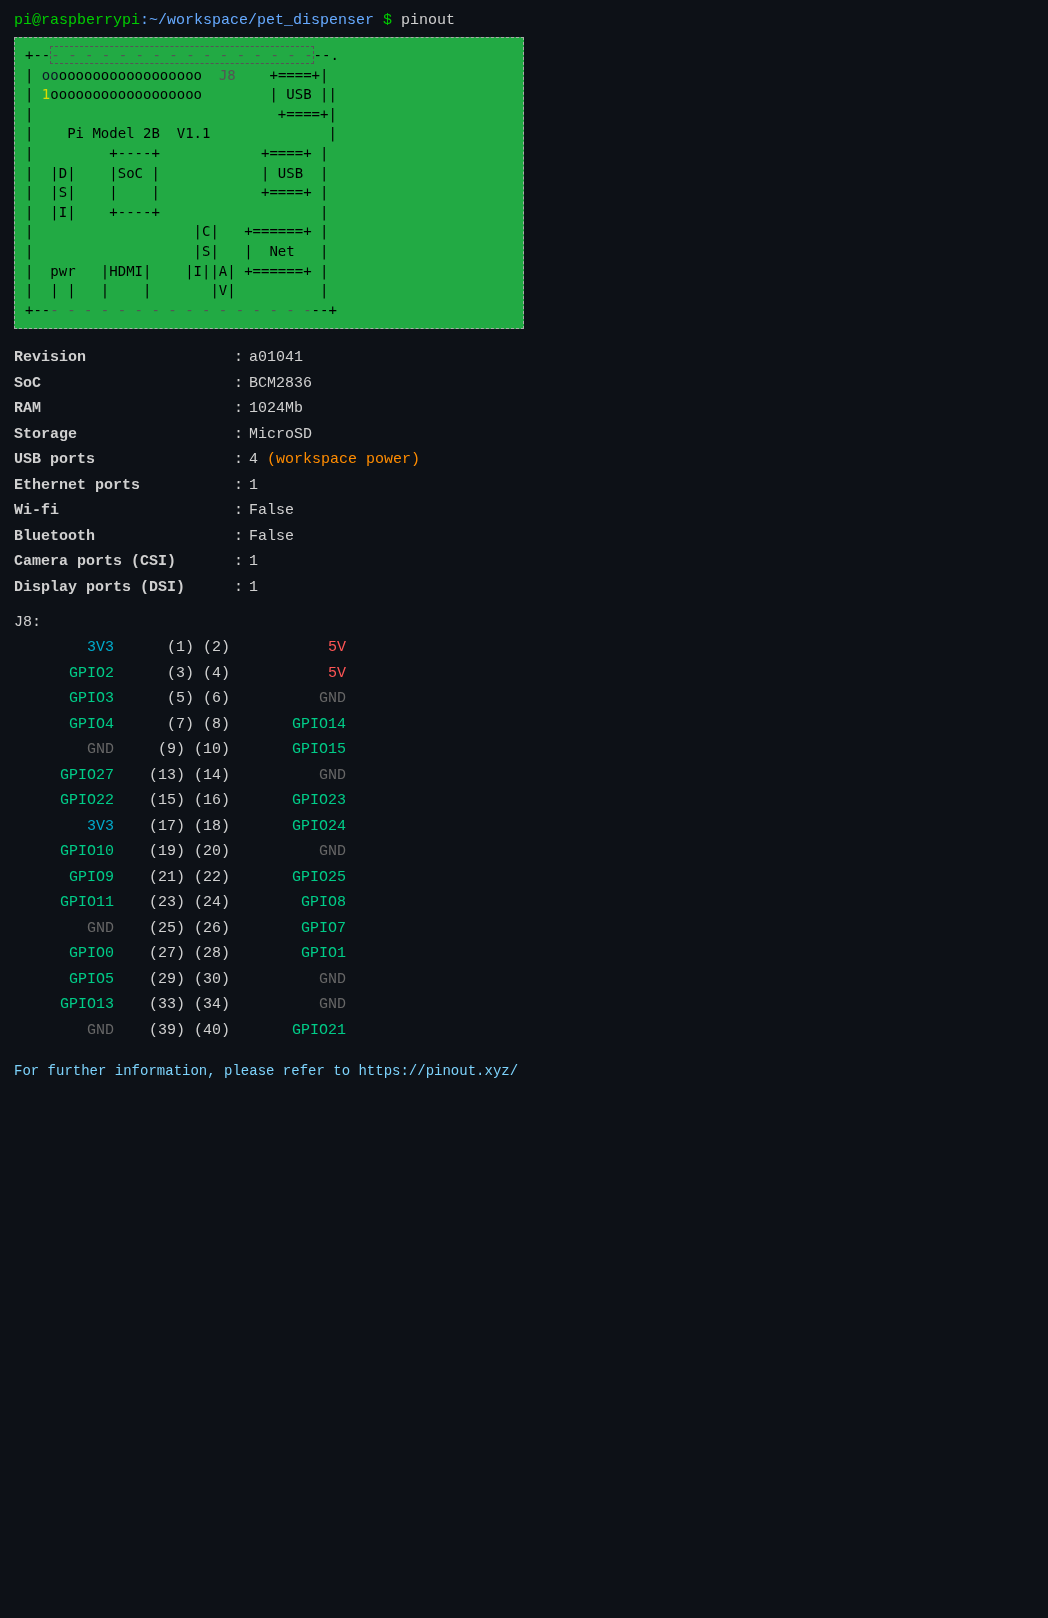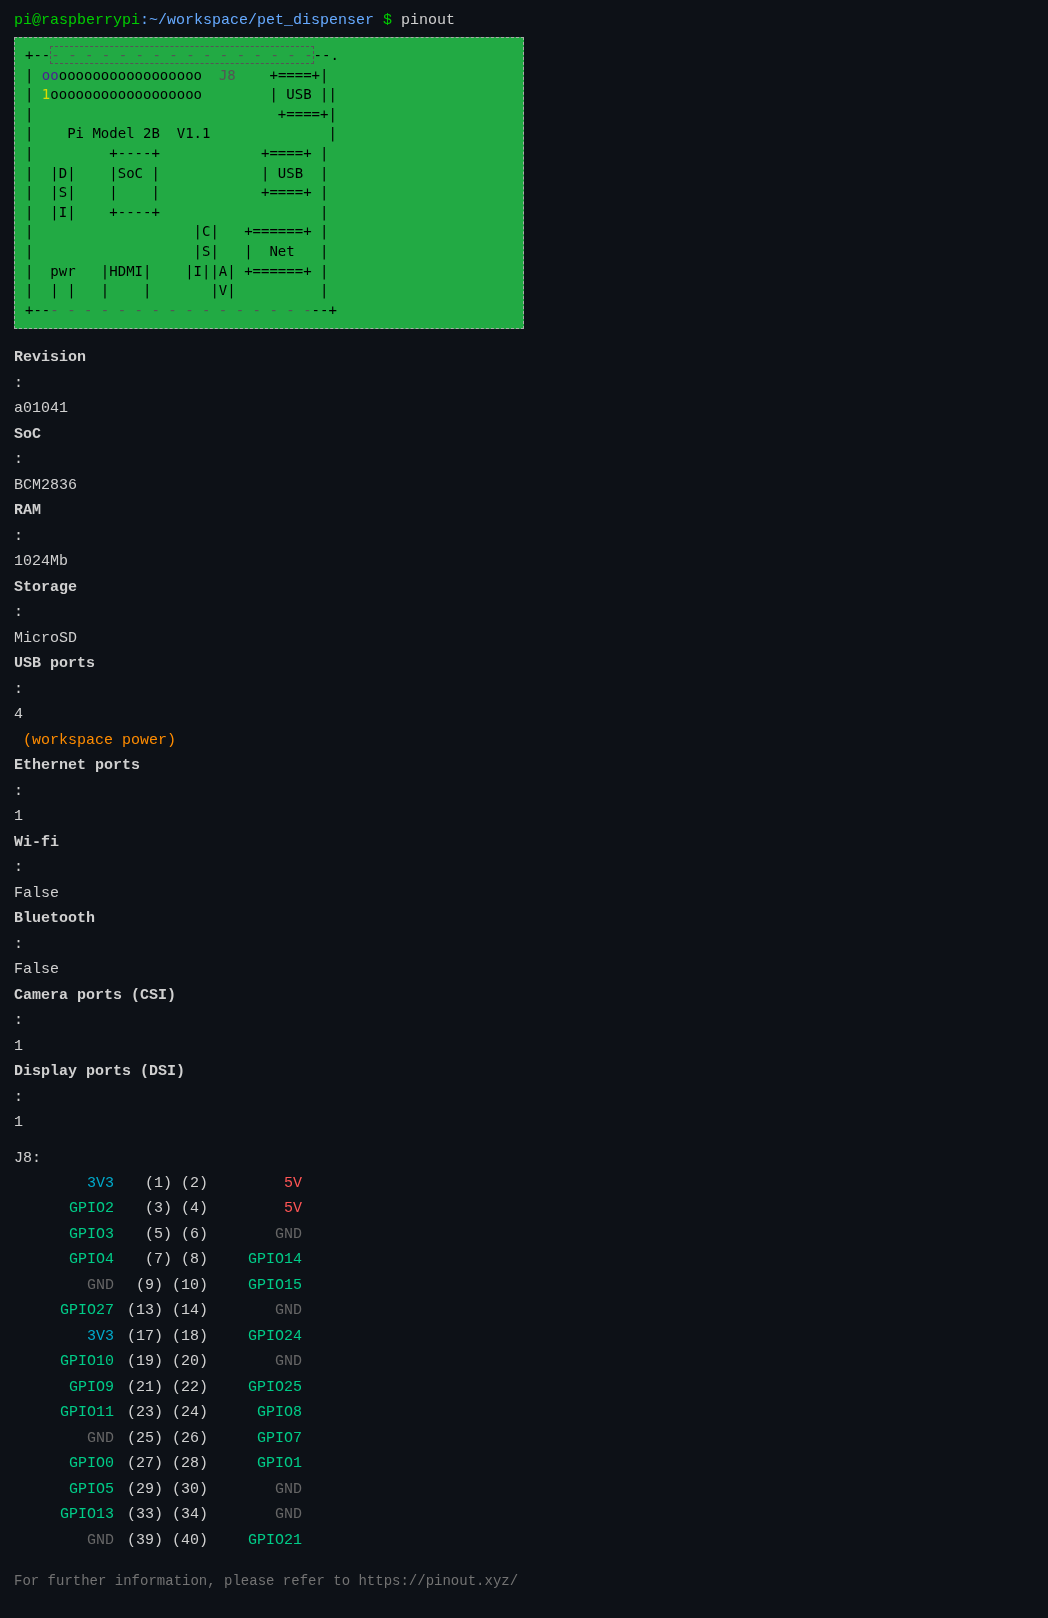--- a/index.html
+++ b/index.html
@@ -29,32 +29,31 @@
     .board-ascii {
       background-color: #22aa44;
       color: #000;
       padding: 8px 10px;
       white-space: pre;
       font-size: 14px;
       line-height: 1.4;
       border: 1px dashed #aaa;
       min-width: 510px;
     }
-    .board-ascii .pin-red { color: #4c1d95; }
+    .board-ascii .pin-red { color: #0f172a; }
     .board-ascii .pin-yellow { color: #dddd00; }
     .board-ascii .label-j8 { color: #555; }
 
     
     .info-section {
       margin-bottom: 14px;
     }
     .info-row {
       display: flex;
       line-height: 1.7;
-      flex-direction: column;
     }
     .info-label {
       font-weight: bold;
       min-width: 220px;
       color: #d0d0d0;
     }
     .info-colon {
       color: #d0d0d0;
       margin-right: 6px;
     }
@@ -66,39 +65,40 @@
     }
 
     
     .gpio-section { margin-bottom: 16px; }
     .j8-label { color: #d0d0d0; margin-bottom: 4px; }
     .gpio-row {
       display: flex;
       align-items: center;
       line-height: 1.7;
       padding-left: 20px;
+      gap: 22px;
     }
     .gpio-left {
       width: 80px;
       text-align: right;
       margin-right: 4px;
     }
     .gpio-pin-nums {
       color: #d0d0d0;
       width: 90px;
       text-align: right;
     }
     .gpio-right {
       width: 90px;
       margin-left: 4px;
       text-align: right;
     }
 
     .footer-note {
-      color: #737373;
+      color: #7dd3fc;
       margin-top: 20px;
       font-size: 14px;
     }
   </style>
 </head>
 <body>
 
 <div class="terminal-header">
   <span class="prompt-user">pi@raspberrypi</span><span class="prompt-path">:~/workspace/pet_dispenser</span><span class="prompt-dollar"> $</span><span class="prompt-cmd"> pinout</span>
 </div>
@@ -201,20 +201,25 @@
     <span class="gpio-left" style="color:#666666">GND</span>
     <span class="gpio-pin-nums">(9) (10)</span>
     <span class="gpio-right" style="color:#00cc88">GPIO15</span>
   </div>
       <div class="gpio-row">
     <span class="gpio-left" style="color:#00cc88">GPIO27</span>
     <span class="gpio-pin-nums">(13) (14)</span>
     <span class="gpio-right" style="color:#666666">GND</span>
   </div>
       <div class="gpio-row">
+    <span class="gpio-left" style="color:#00cc88">GPIO22</span>
+    <span class="gpio-pin-nums">(15) (16)</span>
+    <span class="gpio-right" style="color:#00cc88">GPIO23</span>
+  </div>
+      <div class="gpio-row">
     <span class="gpio-left" style="color:#00aacc">3V3</span>
     <span class="gpio-pin-nums">(17) (18)</span>
     <span class="gpio-right" style="color:#00cc88">GPIO24</span>
   </div>
       <div class="gpio-row">
     <span class="gpio-left" style="color:#00cc88">GPIO10</span>
     <span class="gpio-pin-nums">(19) (20)</span>
     <span class="gpio-right" style="color:#666666">GND</span>
   </div>
       <div class="gpio-row">

